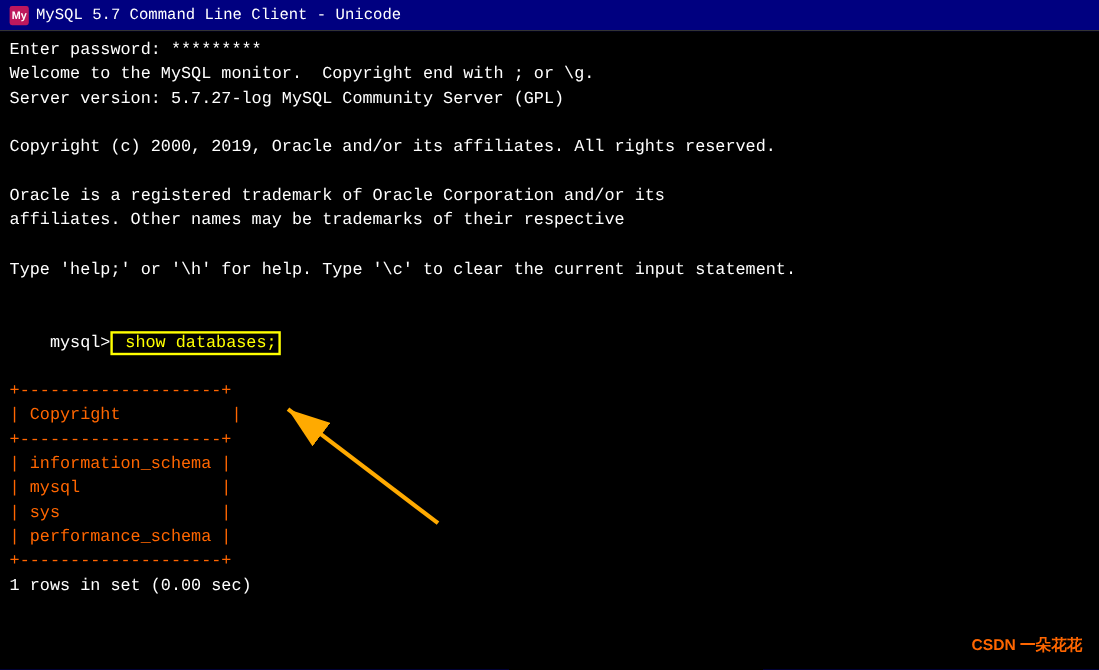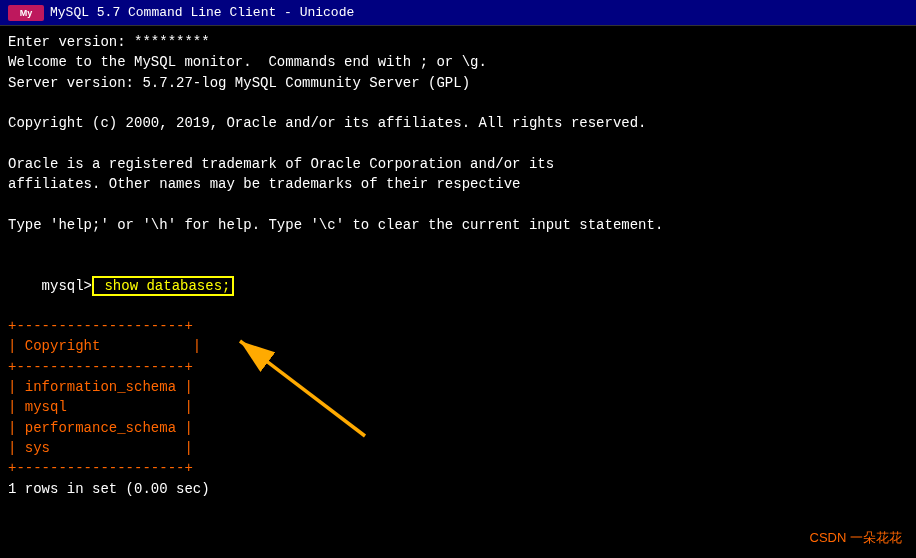--- a/index.html
+++ b/index.html
@@ -15,21 +15,21 @@
       color: white;
       font-size: 13px;
       padding: 3px 8px;
       display: flex;
       align-items: center;
       gap: 6px;
       border-bottom: 1px solid #333;
       height: 26px;
     }
     .title-icon {
-      width: 36px;
+      width: 16px;
       height: 16px;
       background: #be185d;
       border-radius: 2px;
       display: flex;
       align-items: center;
       justify-content: center;
       font-size: 9px;
       color: white;
       font-weight: bold;
       font-family: Arial, sans-serif;
@@ -64,21 +64,21 @@
     .table-border {
       color: #ff6600;
     }
     .watermark {
       position: absolute;
       bottom: 10px;
       right: 14px;
       color: #ffffff;
       font-family: Arial, sans-serif;
       font-size: 13px;
-      font-weight: normal;
+      font-weight: bold;
     }
     .watermark span {
       color: #ff6600;
     }
     
     .arrow-svg {
       position: absolute;
       left: 210px;
       top: 295px;
     }
@@ -88,43 +88,43 @@
   </style>
 </head>
 <body>
 
 <div class="title-bar">
   <div class="title-icon">My</div>
   <span>MySQL 5.7 Command Line Client - Unicode</span>
 </div>
 
 <div class="terminal">
-  <div class="line">Enter version: *********</div>
-  <div class="line">Welcome to the MySQL monitor.  Commands end with ; or \g.</div>
+  <div class="line">Enter password: *********</div>
+  <div class="line">Welcome to the MySQL monitor.  Copyright end with ; or \g.</div>
   <div class="line">Server version: 5.7.27-log MySQL Community Server (GPL)</div>
   <div class="line">&nbsp;</div>
   <div class="line">Copyright (c) 2000, 2019, Oracle and/or its affiliates. All rights reserved.</div>
   <div class="line">&nbsp;</div>
   <div class="line">Oracle is a registered trademark of Oracle Corporation and/or its</div>
   <div class="line">affiliates. Other names may be trademarks of their respective</div>
   <div class="line">&nbsp;</div>
   <div class="line">Type 'help;' or '\h' for help. Type '\c' to clear the current input statement.</div>
   <div class="line">&nbsp;</div>
 
   <div class="line">
     <span class="prompt">mysql&gt;</span><span class="highlighted-cmd"> show databases;</span>
   </div>
 
   <div class="line table-border">+--------------------+</div>
   <div class="line table-border">| Copyright           |</div>
   <div class="line table-border">+--------------------+</div>
   <div class="line table-border">| information_schema |</div>
   <div class="line table-border">| mysql              |</div>
+  <div class="line table-border">| sys                |</div>
   <div class="line table-border">| performance_schema |</div>
-  <div class="line table-border">| sys                |</div>
   <div class="line table-border">+--------------------+</div>
 
   <div class="line">1 rows in set (0.00 sec)</div>
   <div class="line">
     
   </div>
 
   <svg class="arrow-svg" width="160" height="120" viewBox="0 0 160 120">
 
     <defs>

